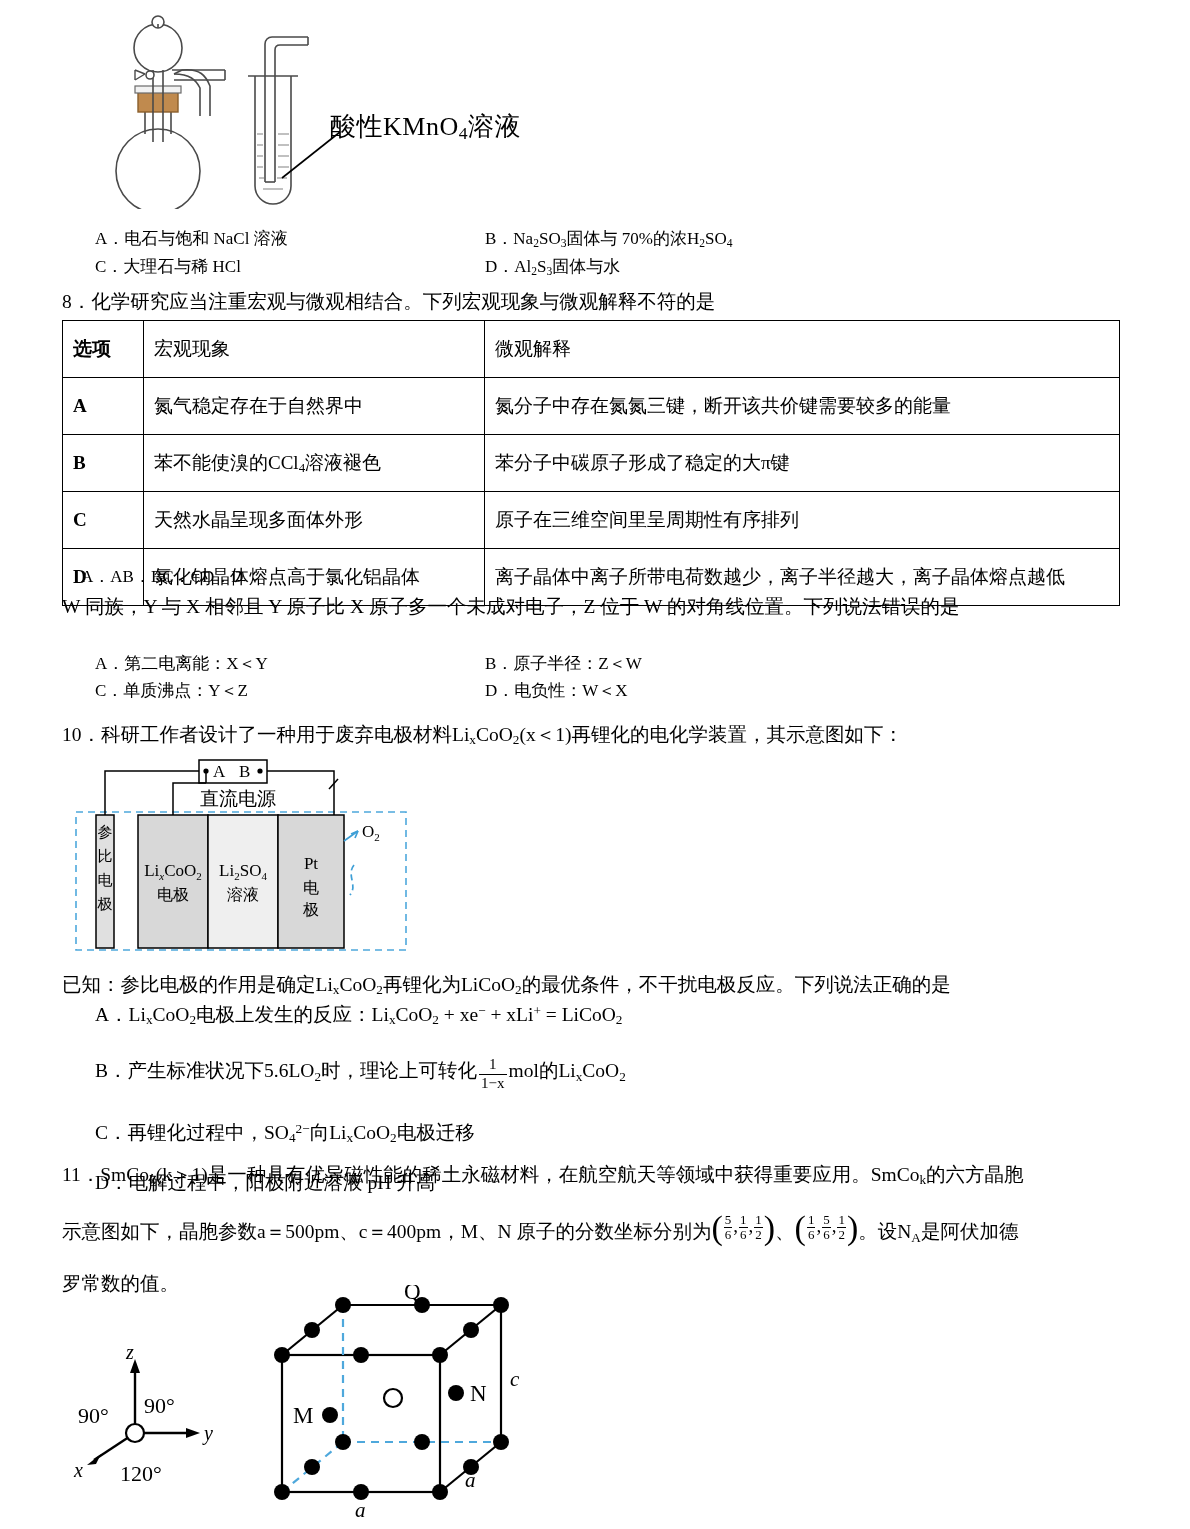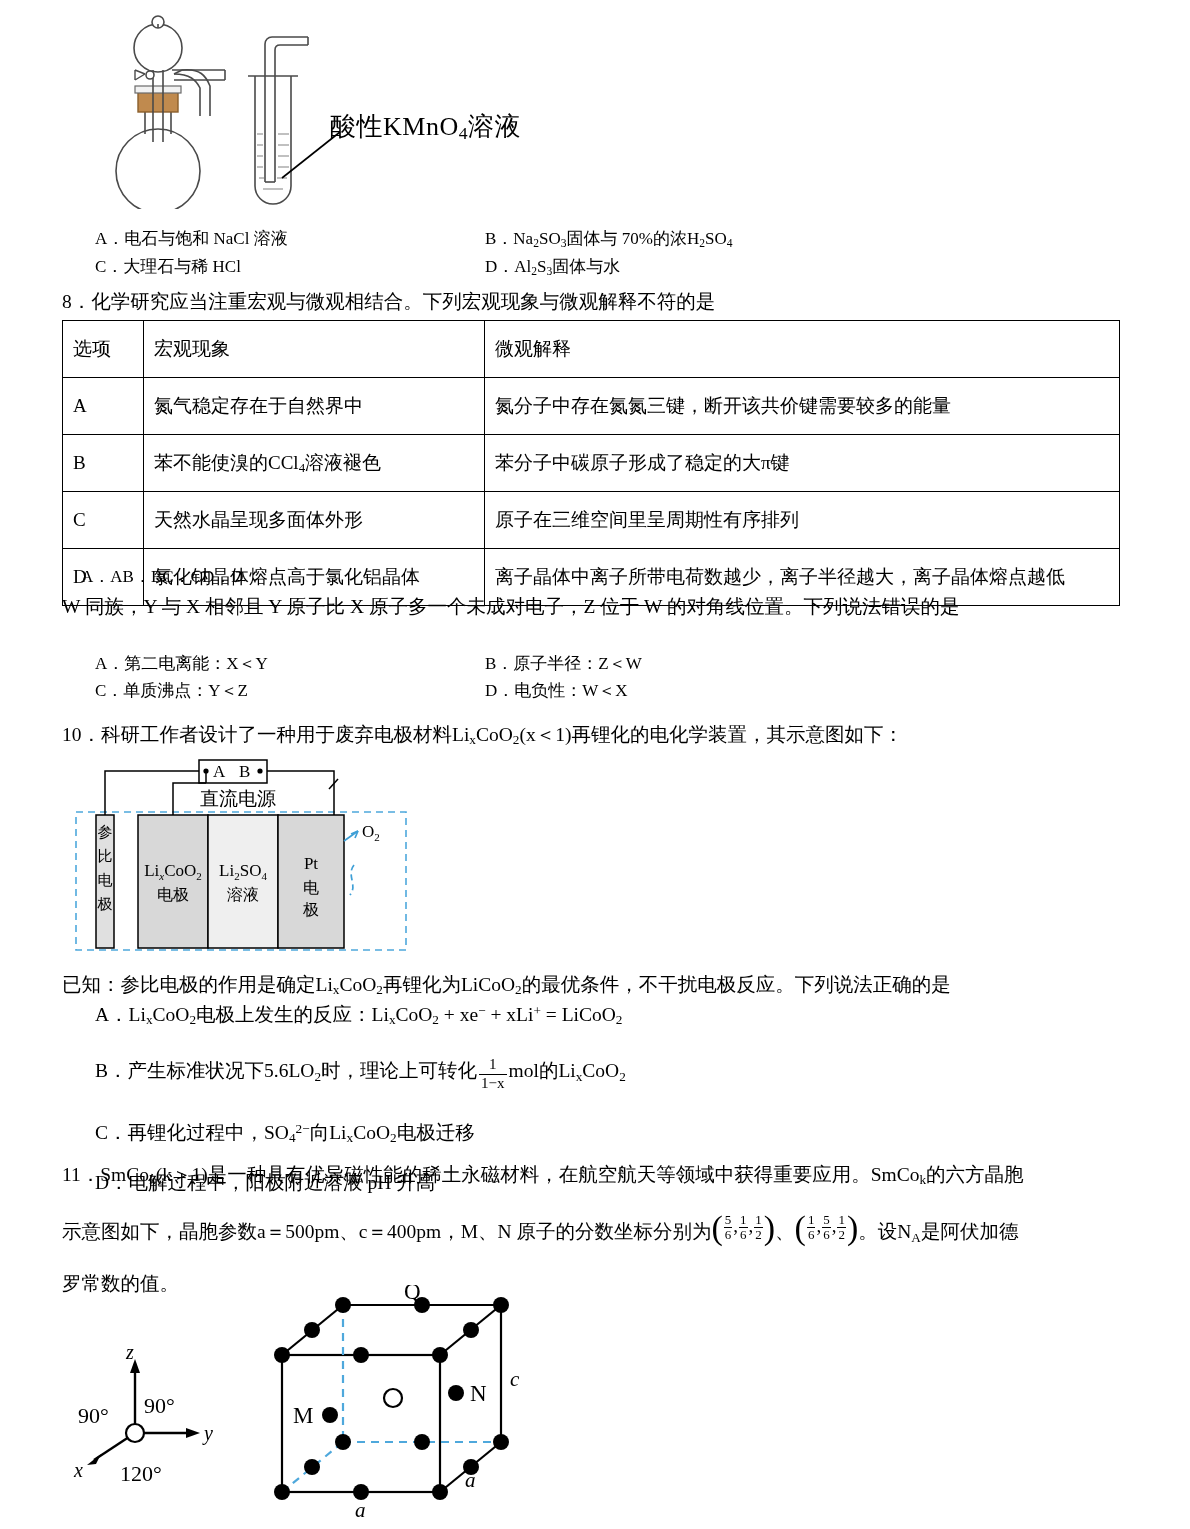--- a/index.html
+++ b/index.html
@@ -40,21 +40,21 @@
     font-size:19px;
   }
   table.macro td, table.macro th {
     border:1px solid #000;
     padding:9px 10px;
     text-align:left;
     font-weight:normal;
     vertical-align:middle;
     height:38px;
   }
-  table.macro td.c-opt { width:60px; }
+  table.macro td.c-opt { width:60px;font-weight:bold; }
   table.macro td.c-macro { width:320px; }
 
   .q8-answers { position:absolute; left:81px; top:563px; width:1030px; }
   .q8-answers .opt-row > div { width:auto; }
   .ans-a { width:215px; } .ans-b { width:215px; } .ans-c { width:210px; }
 
   .q9 { position:absolute; left:62px; top:592px; width:1062px; }
   .q9-opts { position:absolute; left:95px; top:650px; width:1030px; }
   .q9-opts .opt-row > div:first-child { width:390px; }
 

